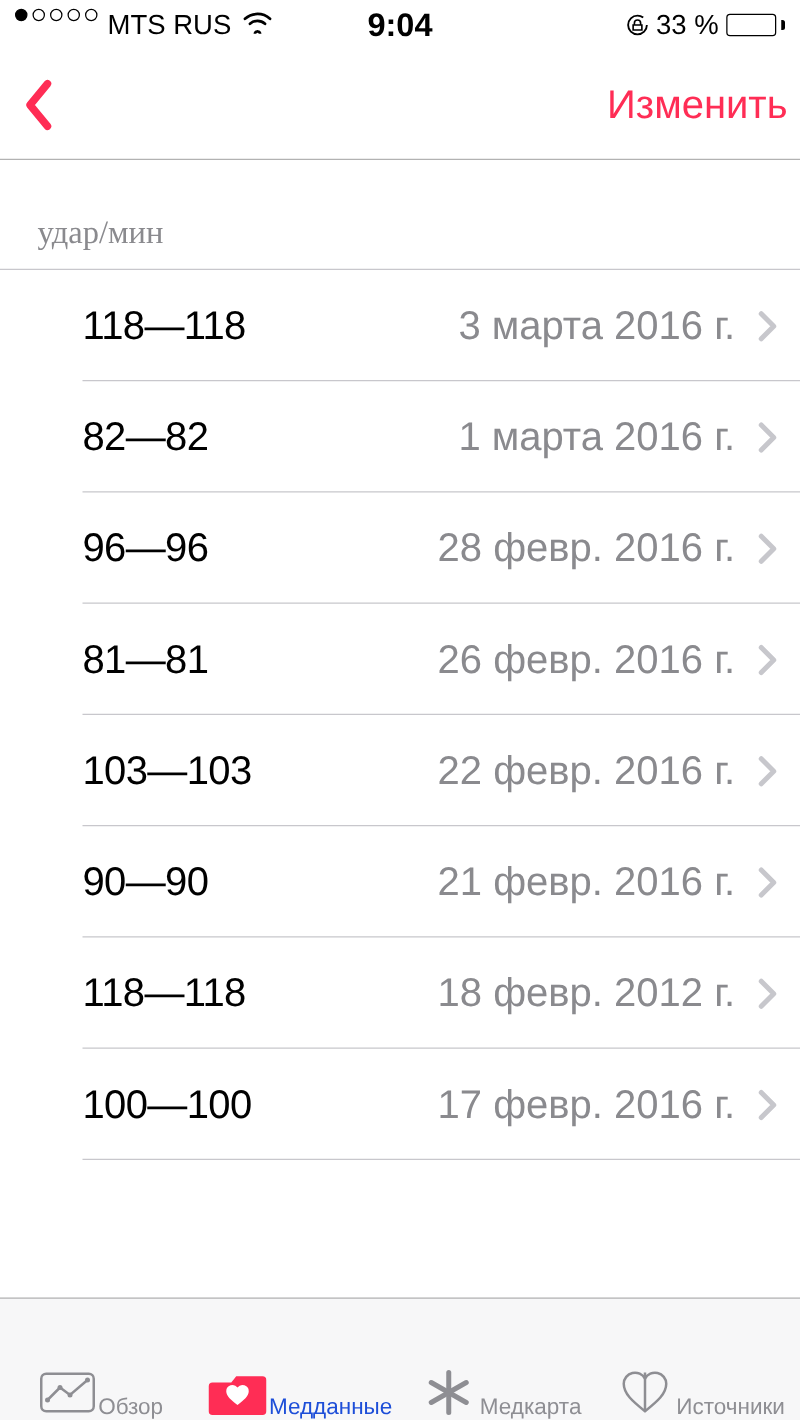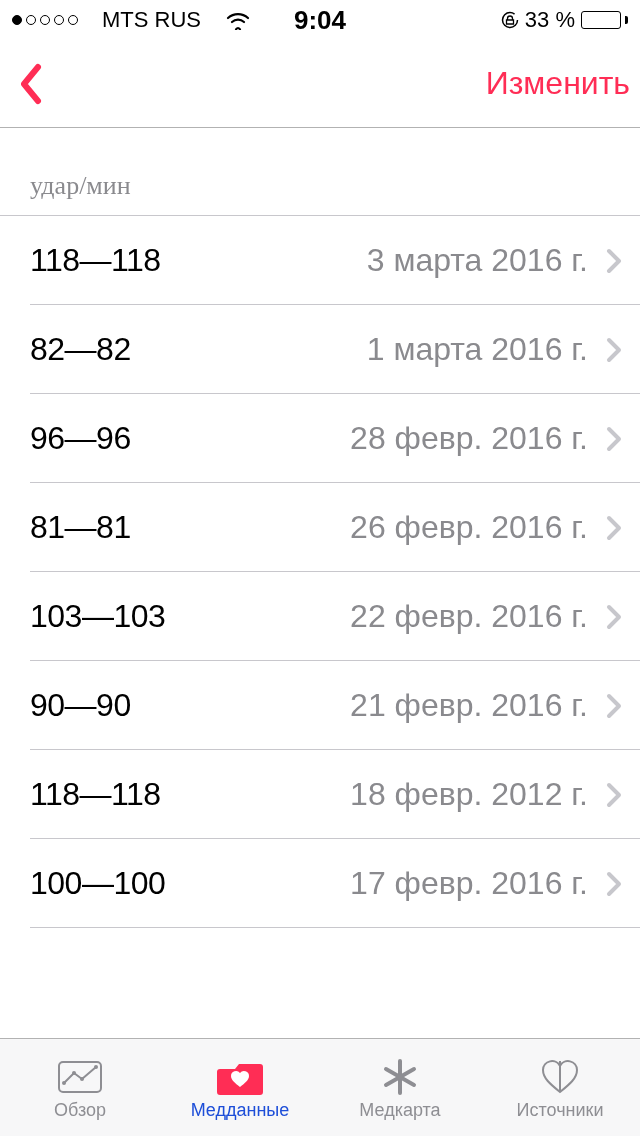--- a/index.html
+++ b/index.html
@@ -16,21 +16,21 @@
     .status-bar {
       height: 40px;
       display: flex;
       align-items: center;
       justify-content: space-between;
       padding: 0 12px;
       font-size: 22px;
       font-weight: 500;
       color: #000;
     }
-    .status-left { display: flex; align-items: center; gap: 24px; }
+    .status-left { display: flex; align-items: flex-start; gap: 8px; }
     .signal-dots { display: flex; gap: 4px; align-items: center; }
     .dot { width: 10px; height: 10px; border-radius: 50%; border: 1.5px solid #000; }
     .dot.filled { background: #000; }
     .carrier { font-size: 22px; }
     .wifi-icon svg { width: 26px; height: 20px; display: block; }
     .status-center { font-size: 26px; font-weight: 600; position: absolute; left: 50%; transform: translateX(-50%); }
     .status-right { display: flex; align-items: center; gap: 6px; }
     .battery { display: flex; align-items: center; gap: 4px; }
     .battery-body {
       width: 40px; height: 18px; border: 1.5px solid #000; border-radius: 3px;
@@ -79,21 +79,21 @@
       align-items: flex-end;
       padding: 0 30px 14px 30px;
       color: #8a8a8e;
       font-size: 26px;
       background: #fff;
       border-bottom: 1px solid #c8c7cc;
       font-family: Liberation Serif, serif;
     }
 
     
-    .list { background: #fff; }
+    .list { background: #fff; padding-left: 36px; }
     .row {
       height: 89px;
       display: flex;
       align-items: center;
       padding: 0 18px 0 30px;
       position: relative;
     }
     .row::after {
       content: "";
       position: absolute;
@@ -120,22 +120,22 @@
       position: absolute;
       bottom: 0; left: 0; right: 0;
       height: 98px;
       background: #f7f7f8;
       border-top: 1px solid #b2b2b2;
       display: flex;
     }
     .tab {
       flex: 1;
       display: flex;
-      flex-direction: column;
-      align-items: center;
+      flex-direction: row;
+      align-items: flex-end;
       justify-content: center;
       gap: 1px;
       color: #8e8e93;
     }
     .tab.active { color: #1d4ed8; }
     .tab-icon { width: 48px; height: 44px; display: flex; align-items: center; justify-content: center; }
     .tab-label { font-size: 18px; }
   </style>
 </head>
 <body>

